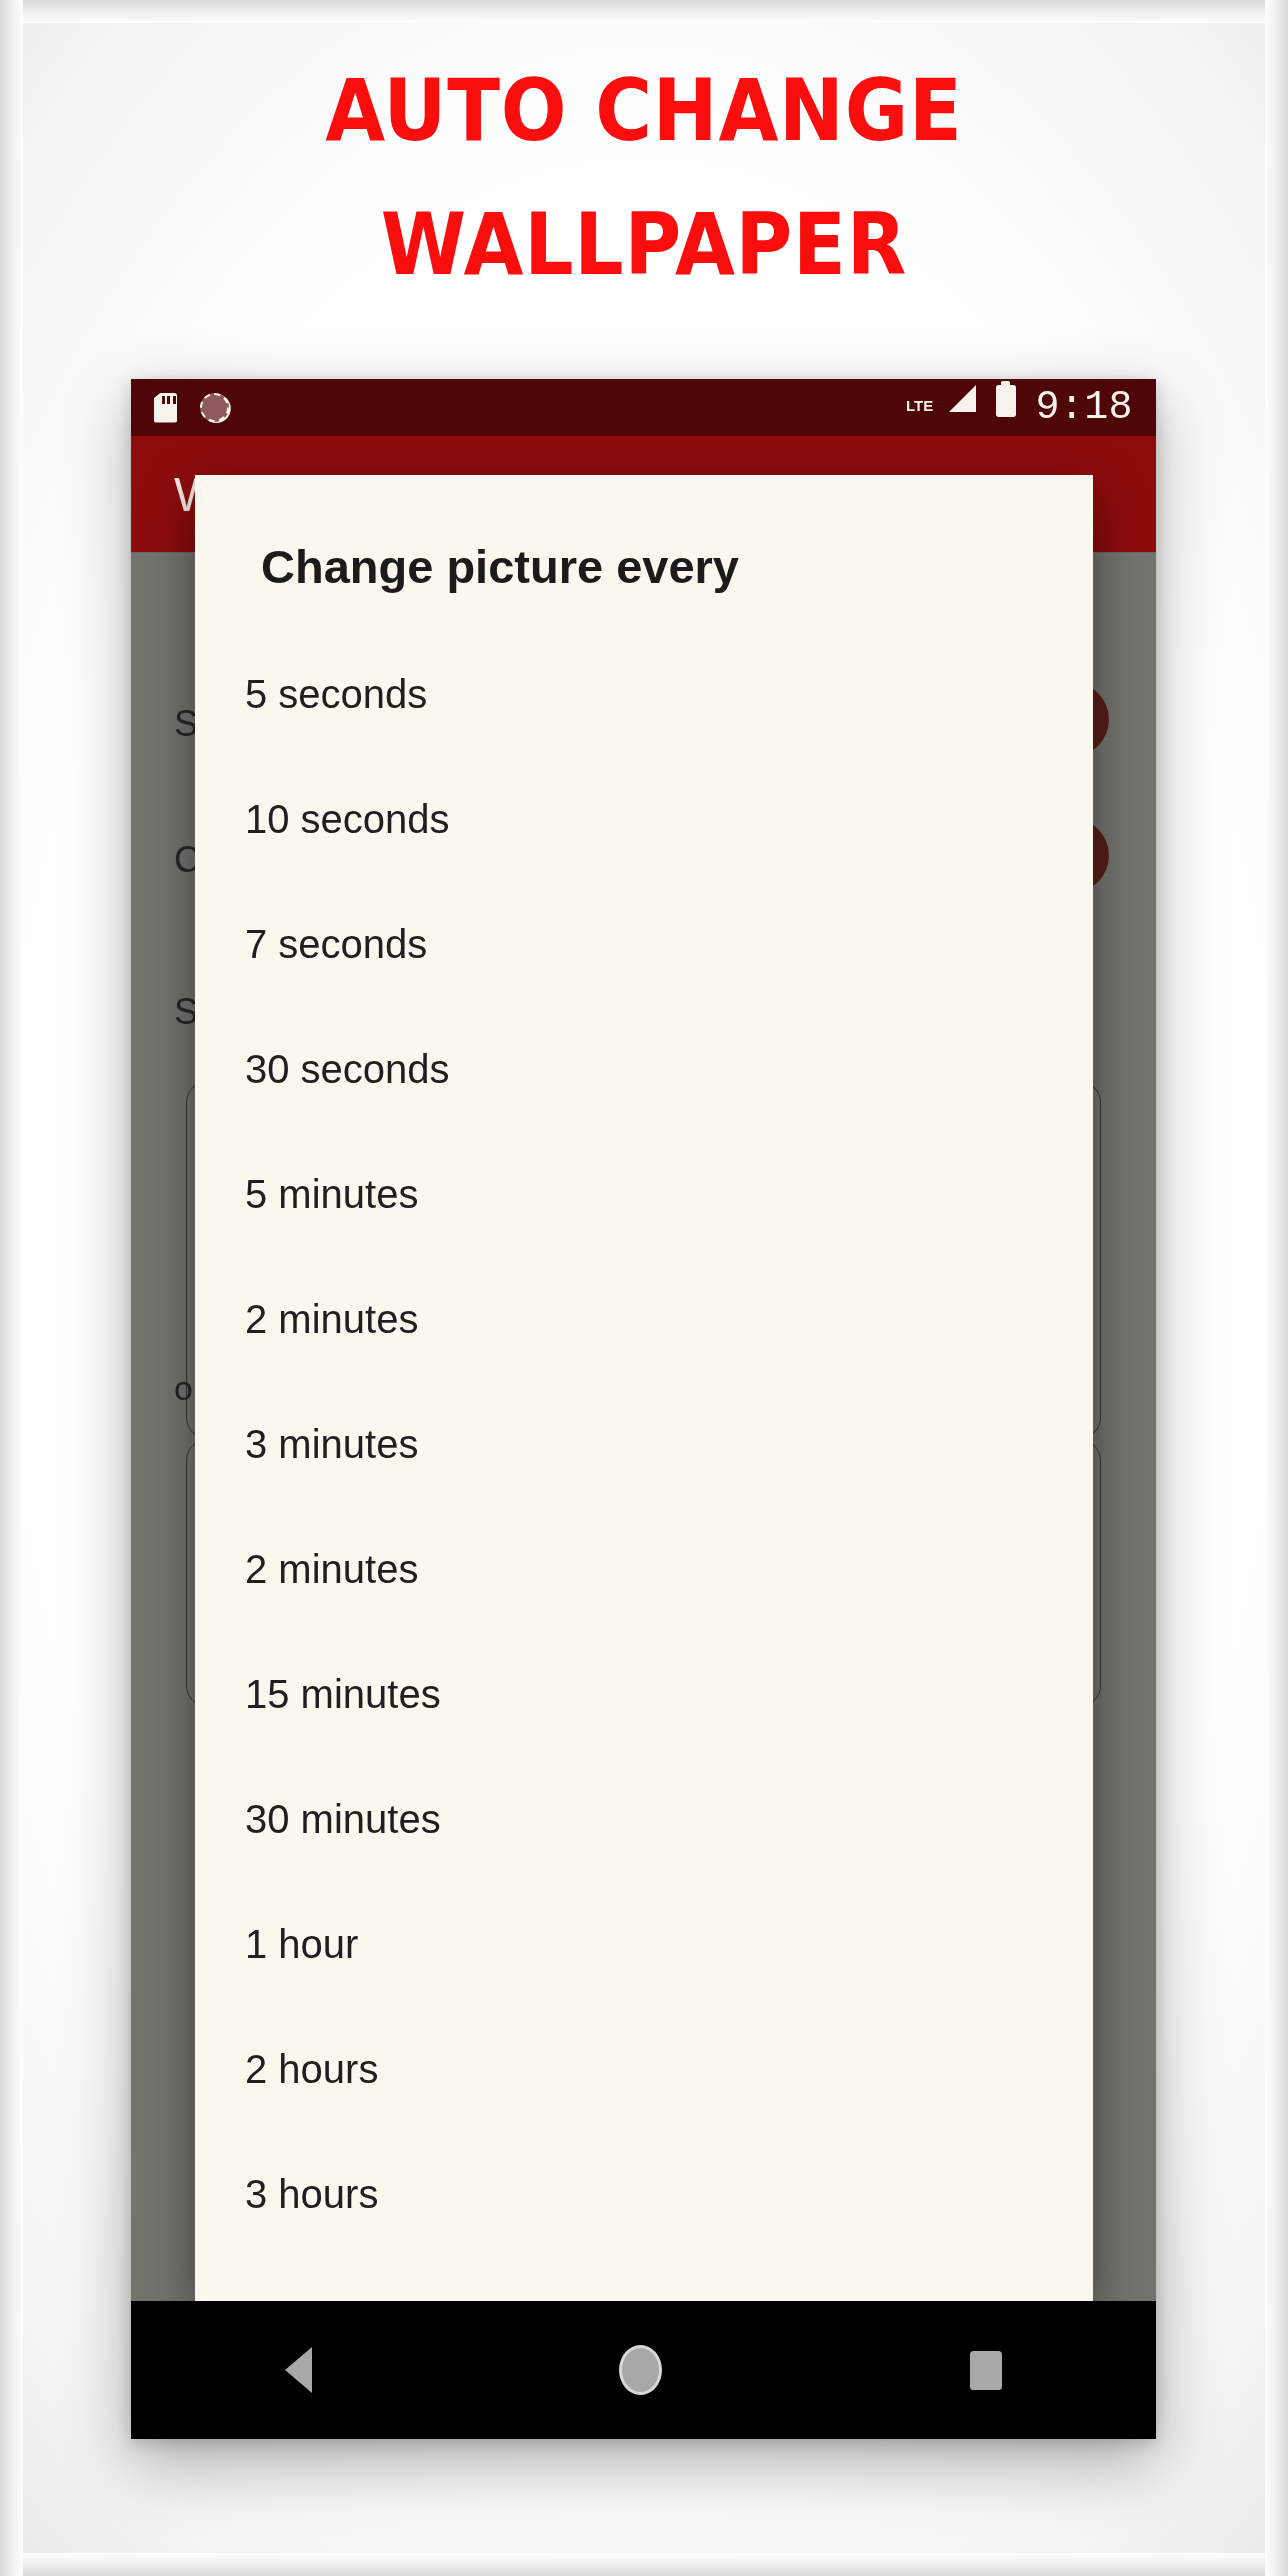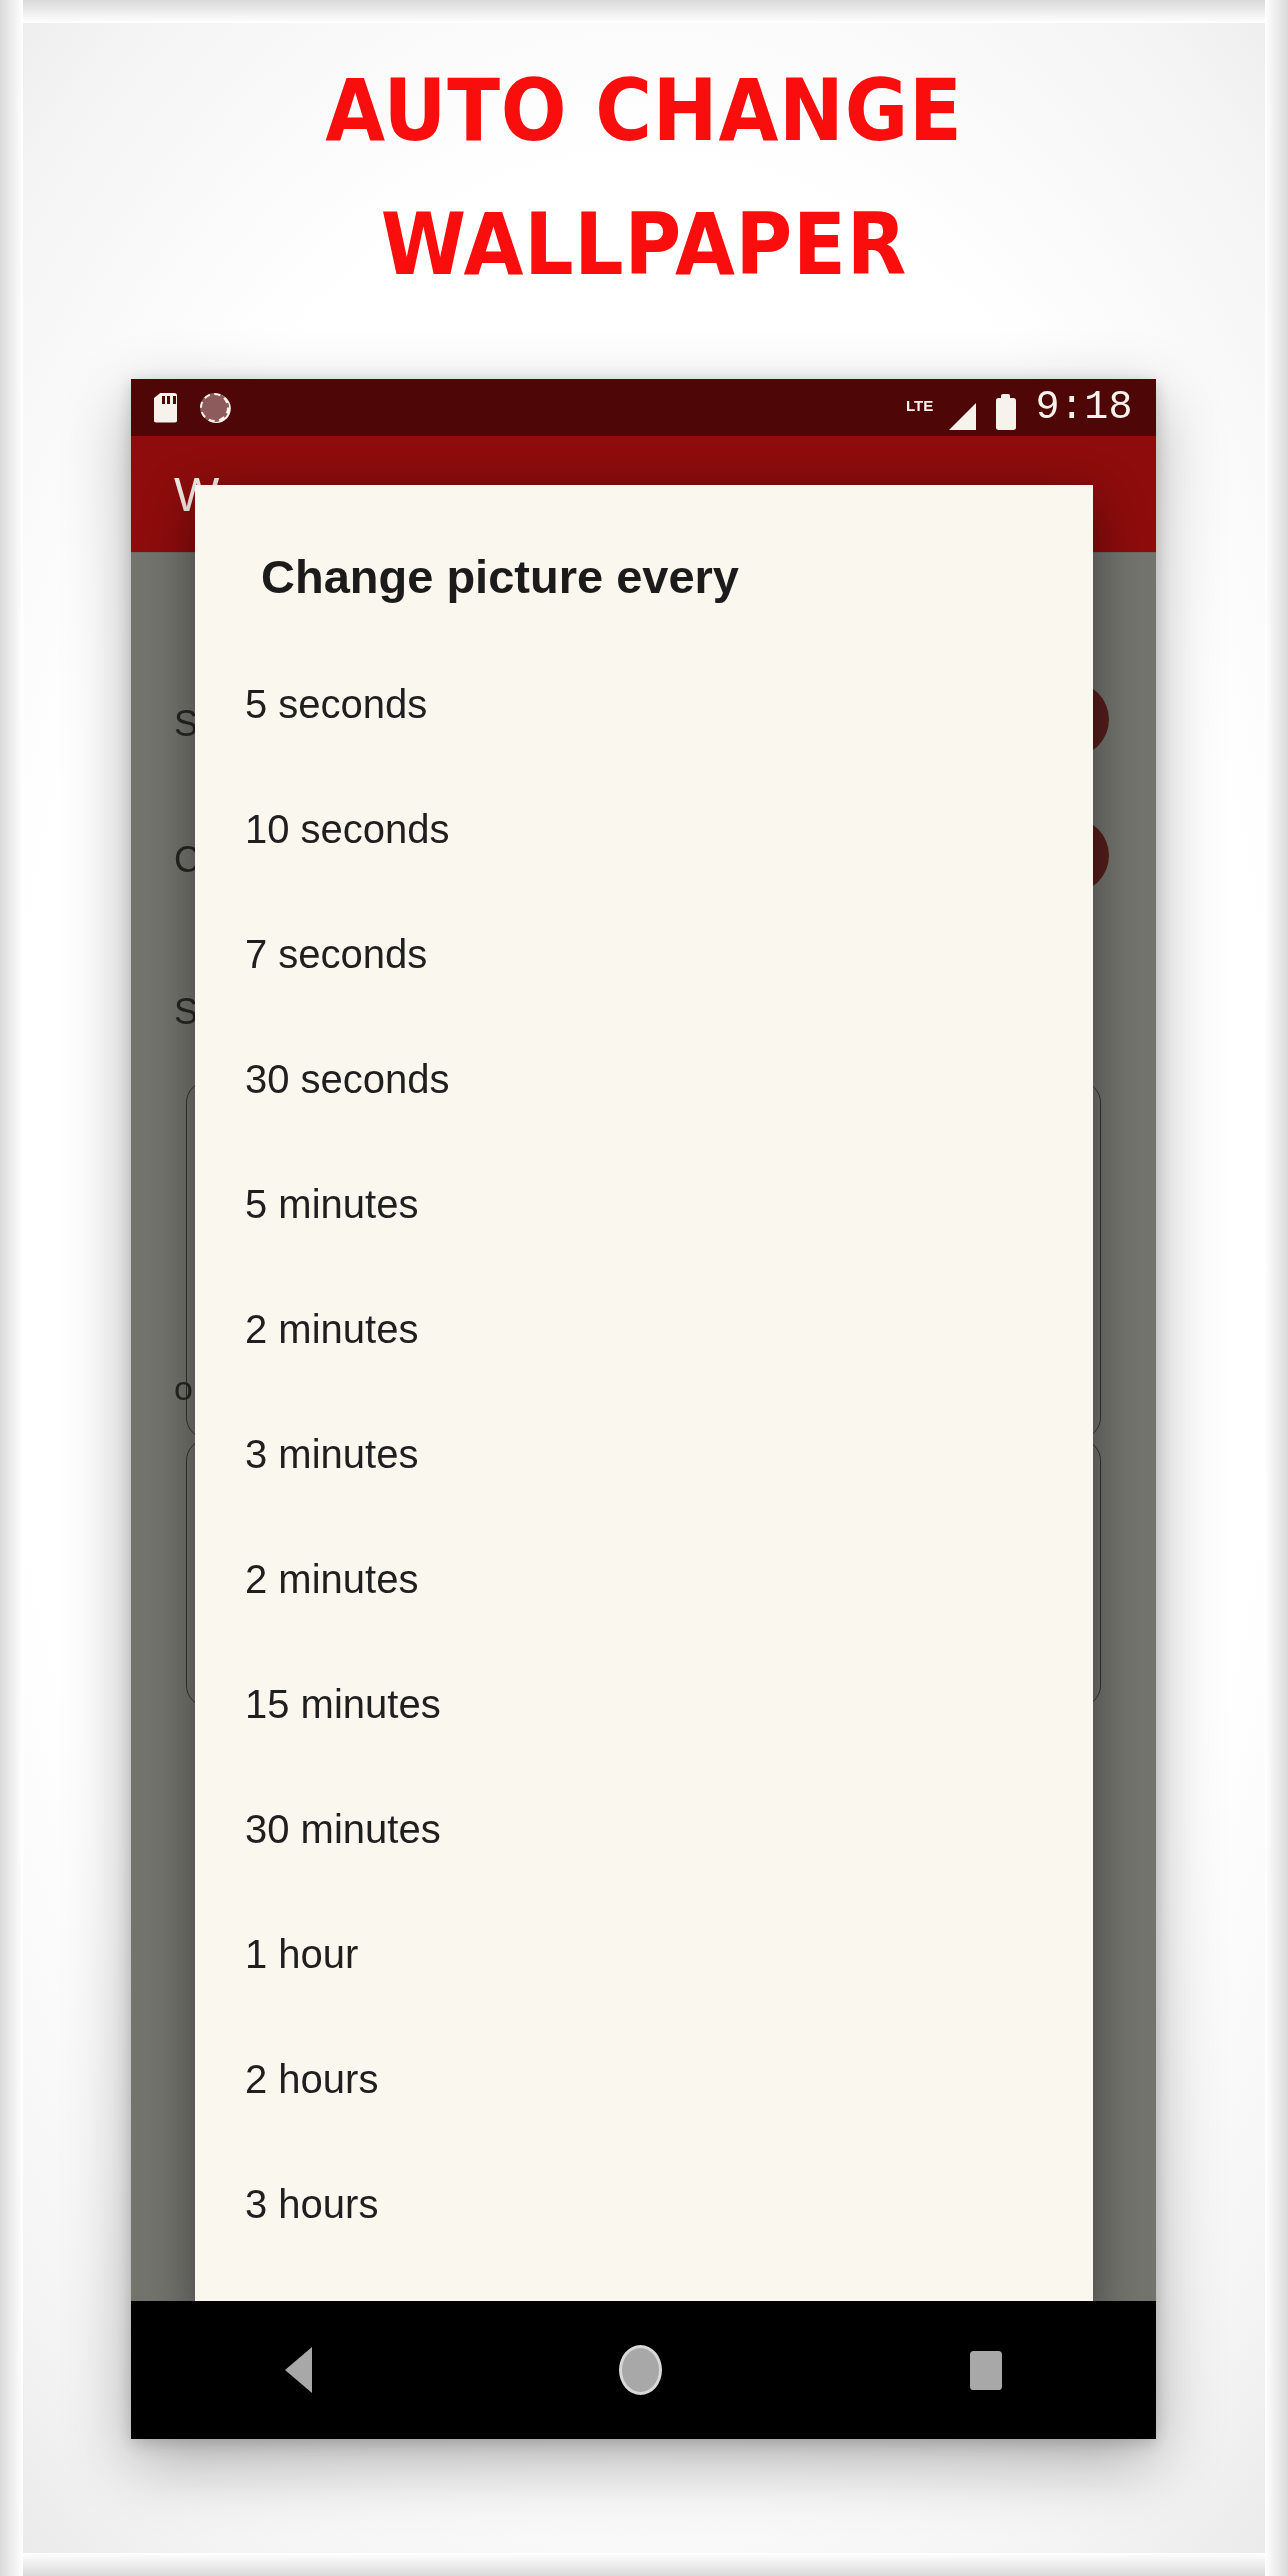--- a/index.html
+++ b/index.html
@@ -86,21 +86,21 @@
     display: flex;
     align-items: center;
     padding: 0 23px;
     box-sizing: border-box;
     color: #f7f2ec;
   }
   #statusbar .left { display: flex; align-items: center; gap: 23px; }
   #statusbar .right {
     margin-left: auto;
     display: flex;
-    align-items: flex-end;
+    align-items: flex-start;
     gap: 19.7px;
   }
   .sd-icon {
     width: 23px; height: 30px;
     background: #f7f2ec;
     border-radius: 2.7px;
     position: relative;
     clip-path: polygon(30% 0, 100% 0, 100% 100%, 0 100%, 0 18%);
   }
   .sd-icon i {
@@ -213,21 +213,21 @@
   #scrim {
     position: absolute;
     left: 0; top: 174px; right: 0; bottom: 138px;
     background: rgba(44,44,40,0.56);
   }
 
   
   #dialog {
     position: absolute;
     left: 64px;
-    top: 106px;
+    top: 96px;
     width: 898px;
     height: 1829px;
     background: #faf7ef;
     box-shadow: 0 16px 48px rgba(0,0,0,0.45);
     overflow: hidden;
   }
   #dialog-title {
     position: absolute;
     left: 66px;
     top: 64px;

